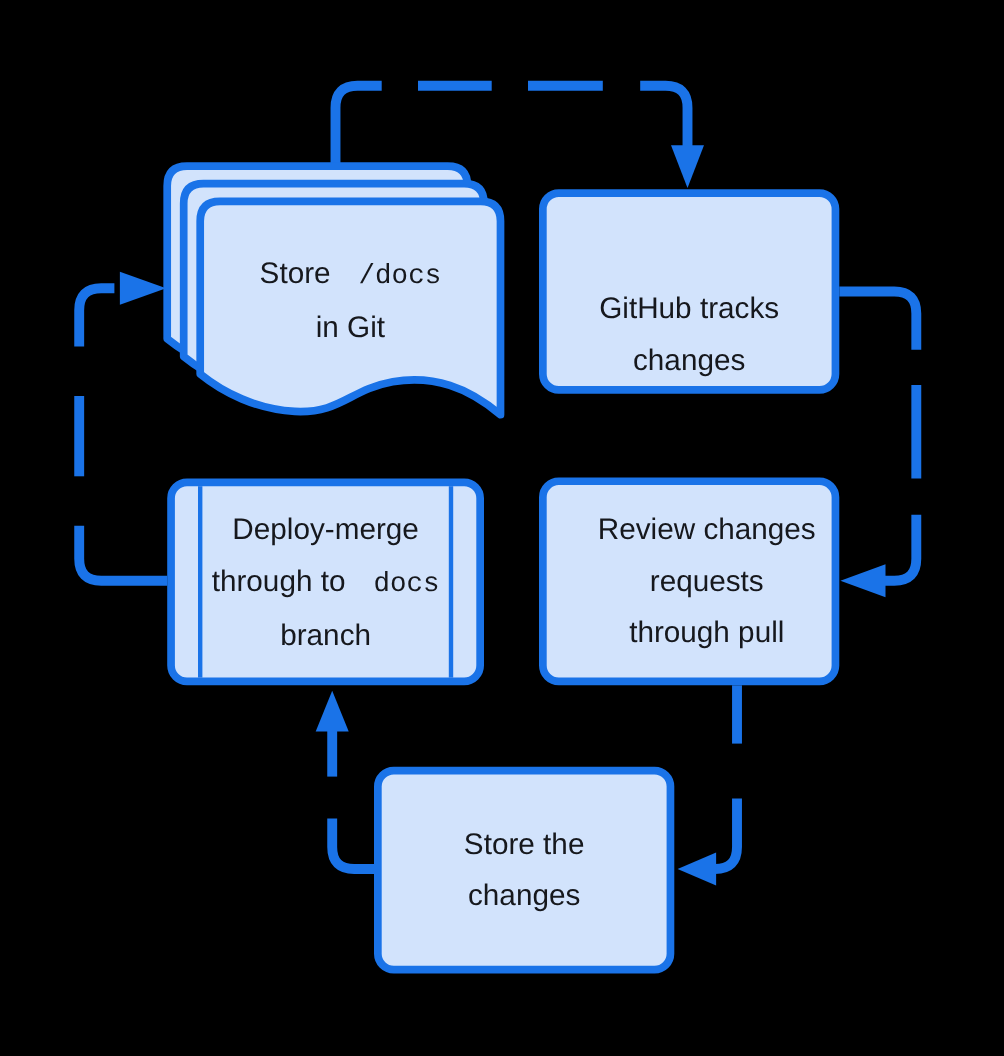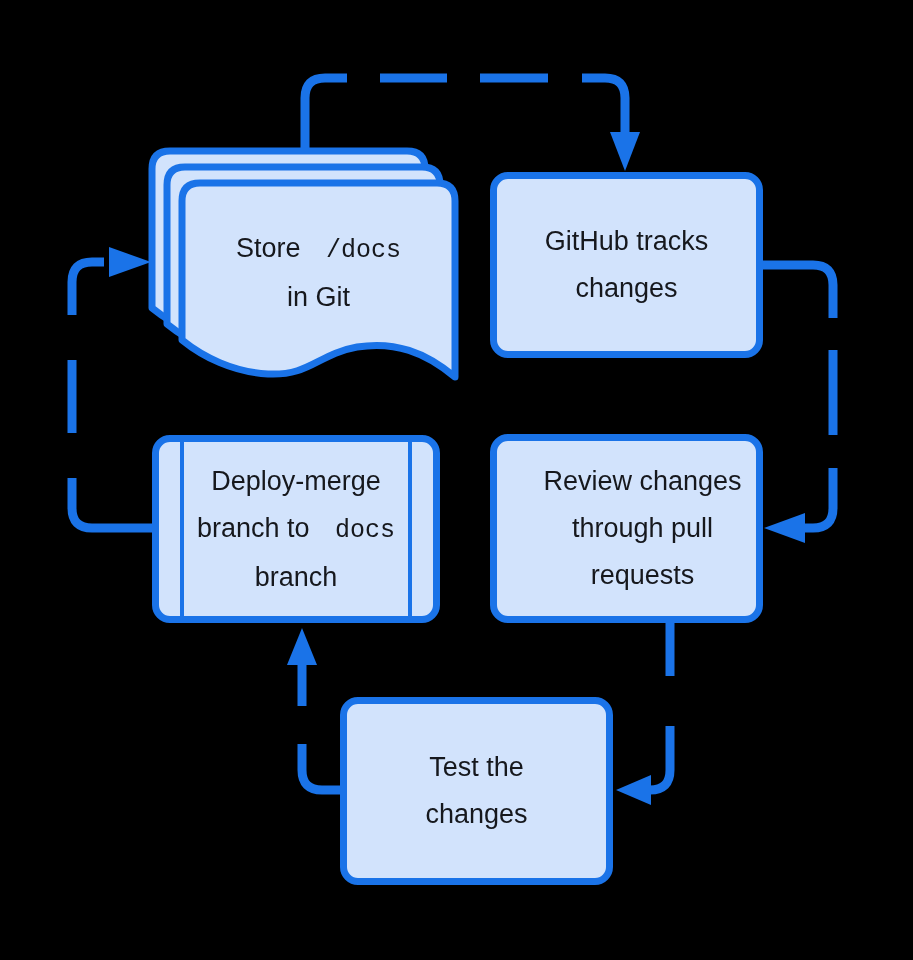--- a/index.html
+++ b/index.html
@@ -23,21 +23,21 @@
   .mono {
     font-family:"Liberation Mono", monospace;
     font-size:25px;
     margin-left:18px;
   }
   #node-store-label {
     position:absolute; left:182px; top:195px; width:273px; height:155px; z-index:2;
     display:flex; flex-direction:column; align-items:center; justify-content:center;
     text-align:center; font-size:27px; line-height:47px; color:#16181d;
   }
-  #node-github { left:490px; top:172px; width:273px; height:186px; }
+  #node-github { left:490px; top:172px; width:273px; height:186px;justify-content:flex-end; }
   #node-review { left:490px; top:434px; width:273px; height:189px;padding-left:32px; }
   #node-deploy { left:152px; top:435px; width:288px; height:188px; }
   #node-test   { left:340px; top:697px; width:273px; height:188px; }
   .line { display:block; }
 </style>
 </head>
 <body>
 
 <svg id="connector-layer" width="913" height="960" viewBox="0 0 913 960">
   <g fill="none" stroke="#1a73e8" stroke-width="9" stroke-linejoin="round">
@@ -85,28 +85,28 @@
   <span class="line">in Git</span>
 </div>
 
 <div class="node" id="node-github">
   <span class="line">GitHub tracks</span>
   <span class="line">changes</span>
 </div>
 
 <div class="node" id="node-review">
   <span class="line">Review changes</span>
+  <span class="line">requests</span>
   <span class="line">through pull</span>
-  <span class="line">requests</span>
 </div>
 
 <div class="node" id="node-deploy">
   <span class="inner-bar left-bar"></span>
   <span class="inner-bar right-bar"></span>
   <span class="line">Deploy-merge</span>
-  <span class="line"><span>branch to </span><span class="mono">docs</span></span>
+  <span class="line"><span>through to </span><span class="mono">docs</span></span>
   <span class="line">branch</span>
 </div>
 
 <div class="node" id="node-test">
-  <span class="line">Test the</span>
+  <span class="line">Store the</span>
   <span class="line">changes</span>
 </div>
 
 </body></html>

